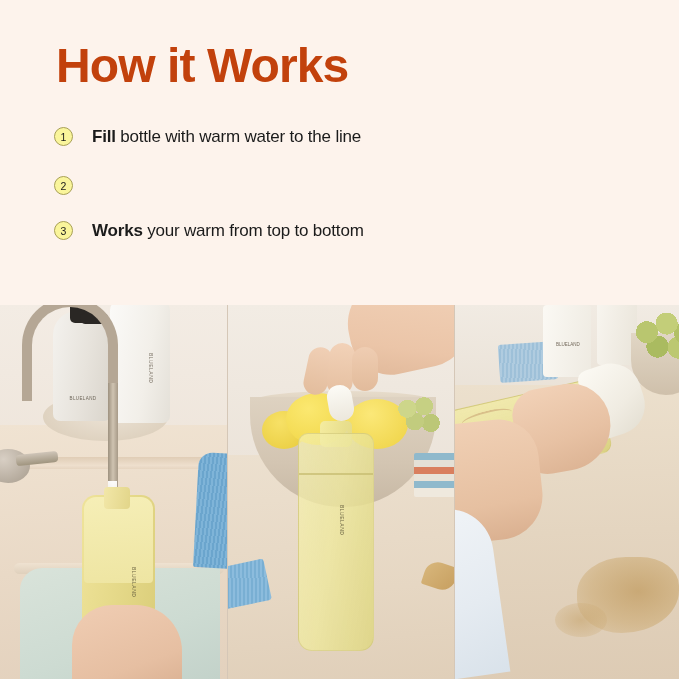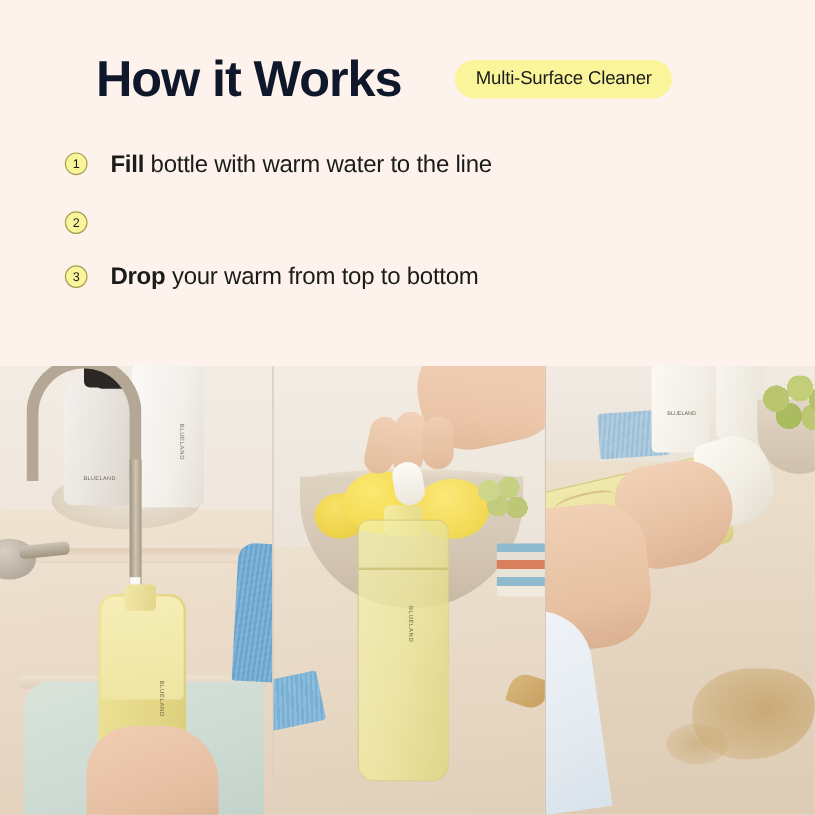--- a/index.html
+++ b/index.html
@@ -30,27 +30,26 @@
     background: #fdf3ec;
   }
   #header-row {
     position: absolute;
     left: 56px;
     top: 46px;
     display: flex;
     align-items: center;
   }
   #page-title {
-    font-size: 42px;
+    font-size: 48px;
     line-height: 40px;
     font-weight: 700;
     letter-spacing: -0.9px;
-    color: #0f172a;
+    color: #c2410c;
     white-space: nowrap;
-    margin-left: 24px;
   }
   #product-badge {
     margin-left: 45px;
     background: #faf59b;
     border-radius: 17px;
     padding: 7px 17px 8px 17px;
     font-size: 15.5px;
     line-height: 17px;
     color: #1b1b1b;
     letter-spacing: -0.15px;
@@ -77,21 +76,21 @@
     background: #faf59b;
     border: 1px solid #a8a055;
     color: #1b1b1b;
     font-size: 10.5px;
     line-height: 19px;
     text-align: center;
     box-sizing: border-box;
   }
   .step-text {
     margin-left: 19px;
-    font-size: 20px;
+    font-size: 17px;
     line-height: 26px;
     color: #1b1b1b;
     letter-spacing: -0.2px;
   }
   .step-text b {
     font-weight: 700;
   }
 
   
   #photo-strip {
@@ -448,37 +447,36 @@
 </style>
 </head>
 <body>
 
 <div id="page">
 
   <div id="instructions">
 
     <div id="header-row">
       <div id="page-title">How it Works</div>
-      <div id="product-badge">Multi-Surface Cleaner</div>
     </div>
 
     <div id="steps">
 
       <div class="step">
         <div class="step-num">1</div>
         <div class="step-text"><b>Fill</b><span> bottle with warm water to the line</span></div>
       </div>
 
       <div class="step">
         <div class="step-num">2</div>
       </div>
 
       <div class="step">
         <div class="step-num">3</div>
-        <div class="step-text"><b>Drop</b><span> your warm from top to bottom</span></div>
+        <div class="step-text"><b>Works</b><span> your warm from top to bottom</span></div>
       </div>
 
     </div>
   </div>
 
   <div id="photo-strip">
 
     <div class="photo p1">
       <div class="lyr wall"></div>
       <div class="lyr counter"></div>

